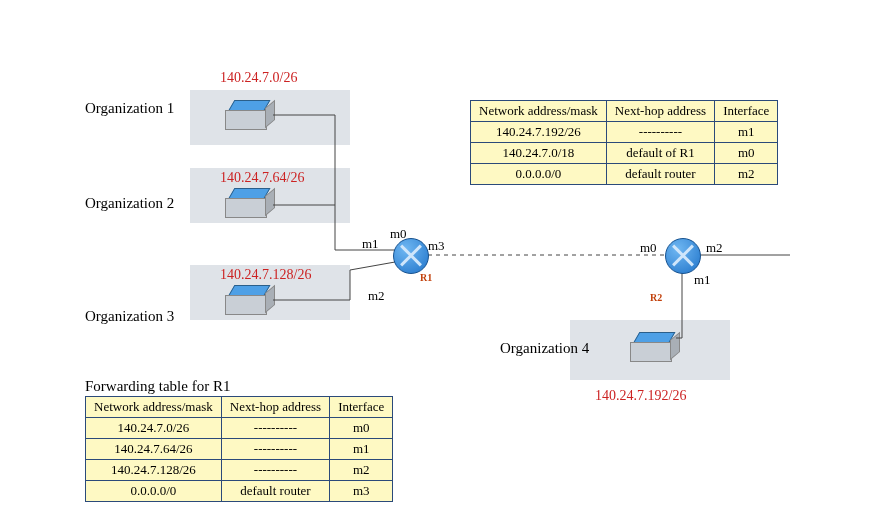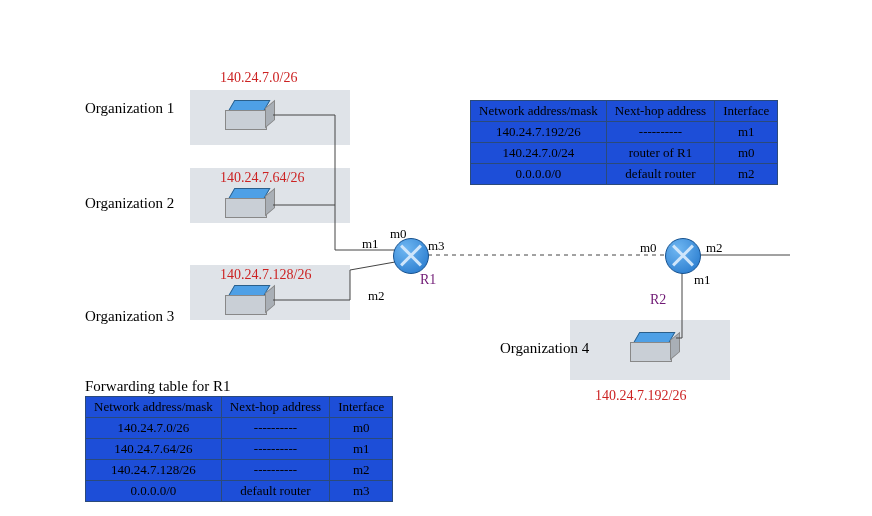--- a/index.html
+++ b/index.html
@@ -1,30 +1,30 @@
 <!DOCTYPE html>
 <html><head>
 <meta charset="utf-8">
 <style>
   html,body{margin:0;padding:0;background:#fff;font-family:"Times New Roman",serif;}
   .page{position:relative;width:872px;height:516px;}
   .label{position:absolute;font-size:15px;color:#000;}
   .net{color:#c22;font-size:14px;}
-  .router-name{color:#701a75;font-weight:normal;font-size:14px;}
+  .router-name{color:#c2410c;font-weight:bold;font-size:10px;}
   .org-box{position:absolute;background:#dfe3e8;}
   .host{position:absolute;width:46px;height:32px;}
   .host .top{position:absolute;left:6px;top:0;width:34px;height:10px;background:#4ea0e6;border:1px solid #2b5f8a;transform:skewX(-30deg);}
   .host .front{position:absolute;left:0;top:10px;width:40px;height:18px;background:#c9cfd6;border:1px solid #888;}
   .host .side{position:absolute;left:40px;top:4px;width:8px;height:18px;background:#a9afb6;border:1px solid #888;transform:skewY(-40deg);}
   .router{position:absolute;width:34px;height:34px;border-radius:50%;background:radial-gradient(circle at 35% 30%,#6fb7f2,#1f73c9);border:1px solid #15518f;}
   .router .x1,.router .x2{position:absolute;left:3px;top:15px;width:28px;height:3px;background:#cfe6fb;}
   .router .x1{transform:rotate(45deg);}
   .router .x2{transform:rotate(-45deg);}
   .mini{font-size:13px;}
-  table.fwd{position:absolute;border-collapse:collapse;background:#1d4ed8;font-size:13px;}
+  table.fwd{position:absolute;border-collapse:collapse;background:#fef9c3;font-size:13px;}
   table.fwd th,table.fwd td{border:1px solid #2b4a7a;padding:2px 8px;text-align:center;}
   table.fwd th{font-weight:normal;}
   svg.net-lines{position:absolute;left:0;top:0;pointer-events:none;}
 </style>
 </head>
 <body>
 
 <div class="page">
 
   <div class="org-box" style="left:190px;top:90px;width:160px;height:55px;"></div>
@@ -103,22 +103,22 @@
       <th><span>Network address/mask</span></th>
       <th><span>Next-hop address</span></th>
       <th><span>Interface</span></th>
     </tr>
     <tr>
           <td>140.24.7.192/26</td>
           <td>----------</td>
           <td>m1</td>
         </tr>
     <tr>
-          <td>140.24.7.0/24</td>
-          <td>router of R1</td>
+          <td>140.24.7.0/18</td>
+          <td>default of R1</td>
           <td>m0</td>
         </tr>
     <tr>
           <td>0.0.0.0/0</td>
           <td>default router</td>
           <td>m2</td>
         </tr>
   </tbody>
     </table>
 

